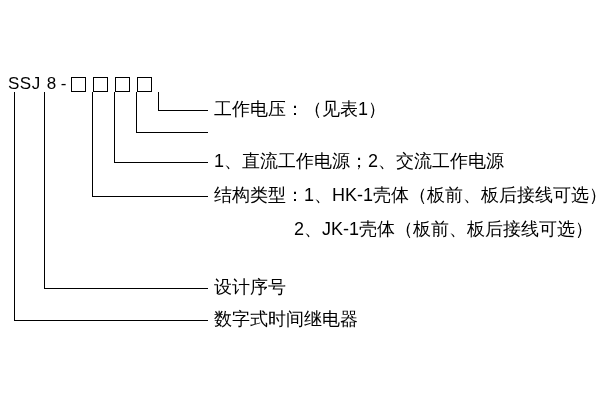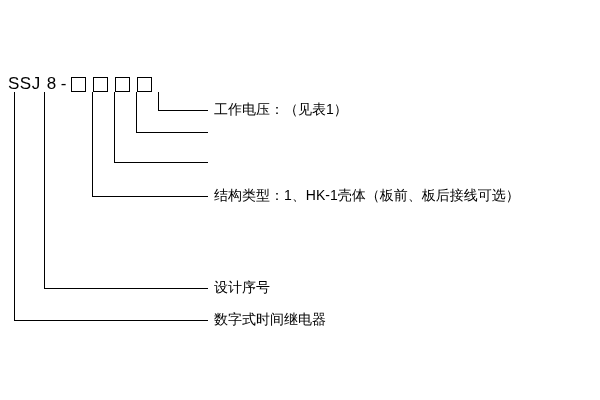--- a/index.html
+++ b/index.html
@@ -61,21 +61,21 @@
   }
   .hline {
     position: absolute;
     height: 1px;
     background: #000;
   }
 
   
   .label {
     position: absolute;
-    font-size: 14px;
+    font-size: 18px;
     line-height: 17px;
     white-space: nowrap;
     font-family: "Liberation Sans", "DejaVu Sans", sans-serif;
   }
 </style>
 </head>
 <body>
 
 <div id="stage">
 
@@ -102,17 +102,19 @@
   <div class="vline" style="left:92px; top:92px; height:104px;"></div>
   <div class="hline" style="left:92px; top:196px; width:116px;"></div>
 
   <div class="vline" style="left:44px; top:92px; height:196px;"></div>
   <div class="hline" style="left:44px; top:288px; width:164px;"></div>
 
   <div class="vline" style="left:14px; top:92px; height:228px;"></div>
   <div class="hline" style="left:14px; top:320px; width:194px;"></div>
 
   <div class="label" style="left:214px; top:101px;">工作电压：（见表1）</div>
+  <div class="label" style="left:214px; top:153px;">1、直流工作电源；2、交流工作电源</div>
   <div class="label" style="left:214px; top:187px;">结构类型：1、HK-1壳体（板前、板后接线可选）</div>
+  <div class="label" style="left:294px; top:221px;">2、JK-1壳体（板前、板后接线可选）</div>
   <div class="label" style="left:214px; top:279px;">设计序号</div>
   <div class="label" style="left:214px; top:311px;text-align:center;">数字式时间继电器</div>
 
 </div>
 
 </body></html>

